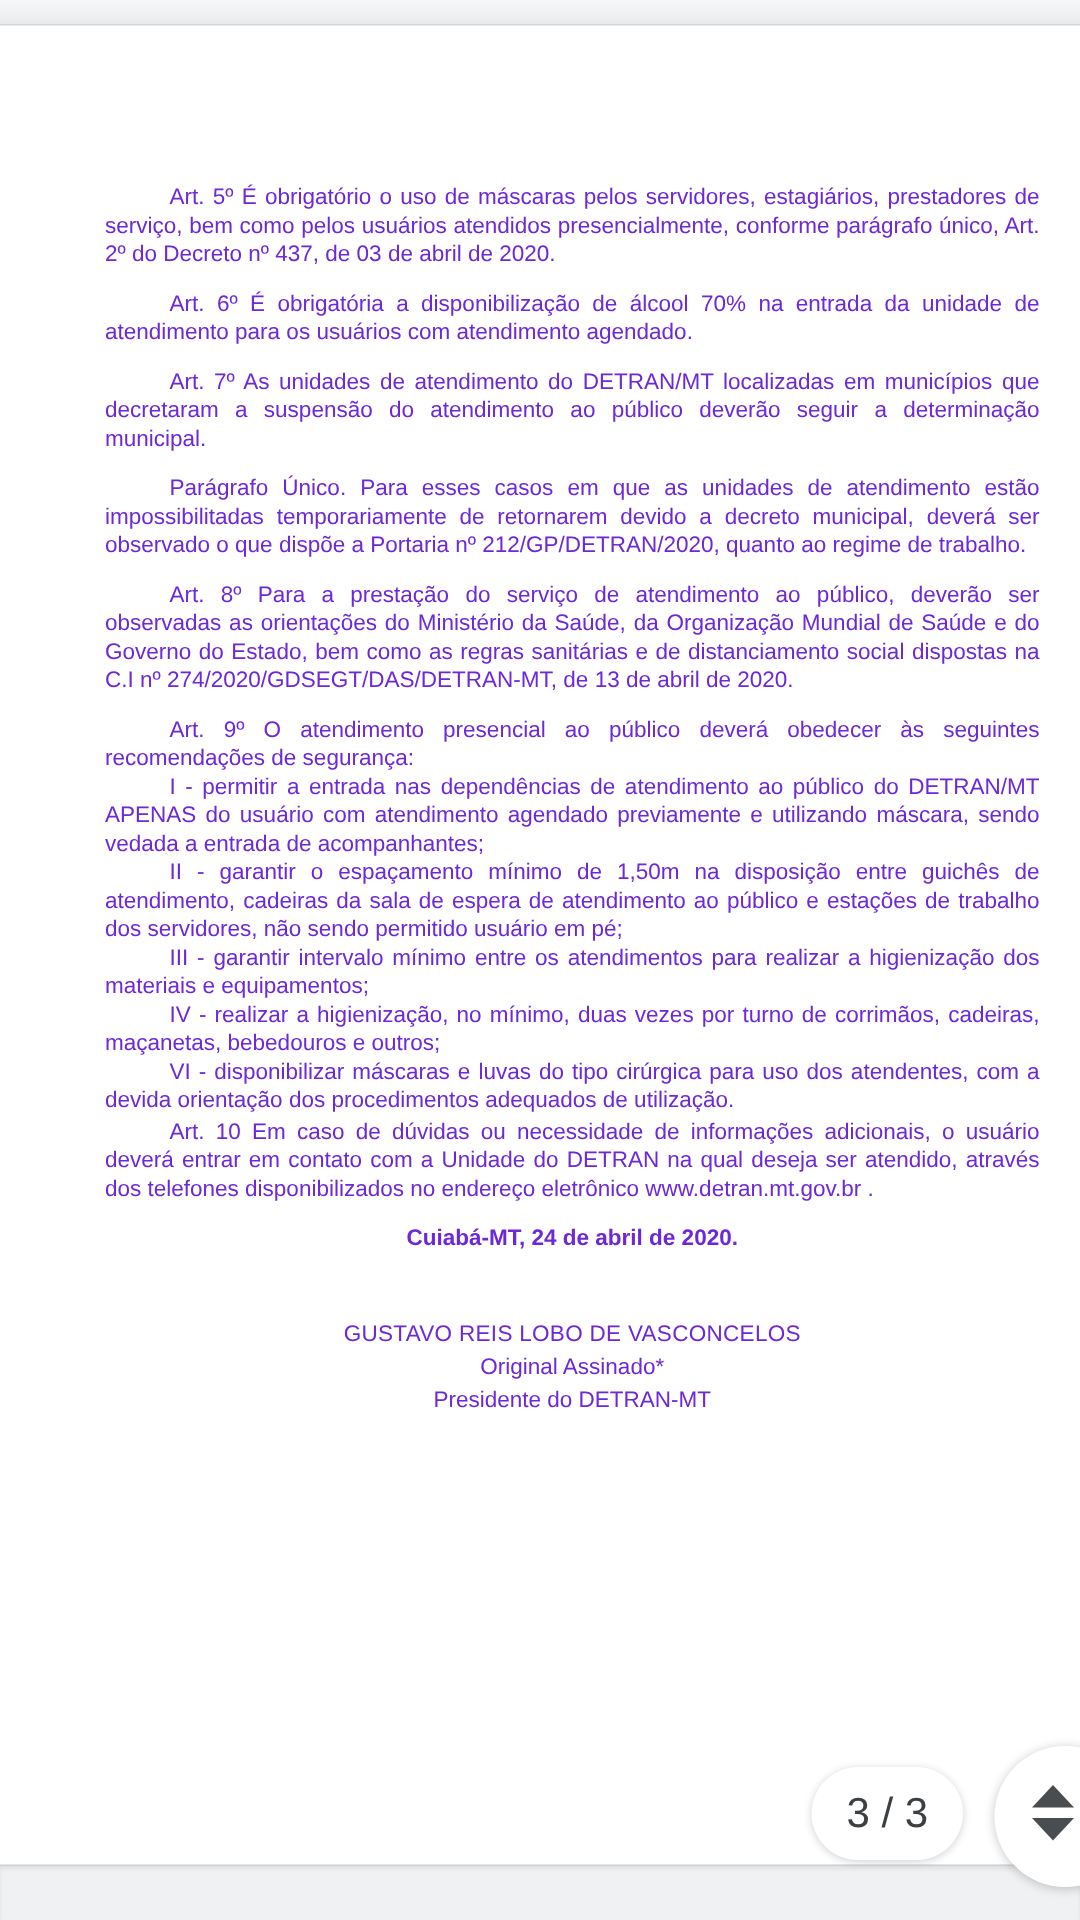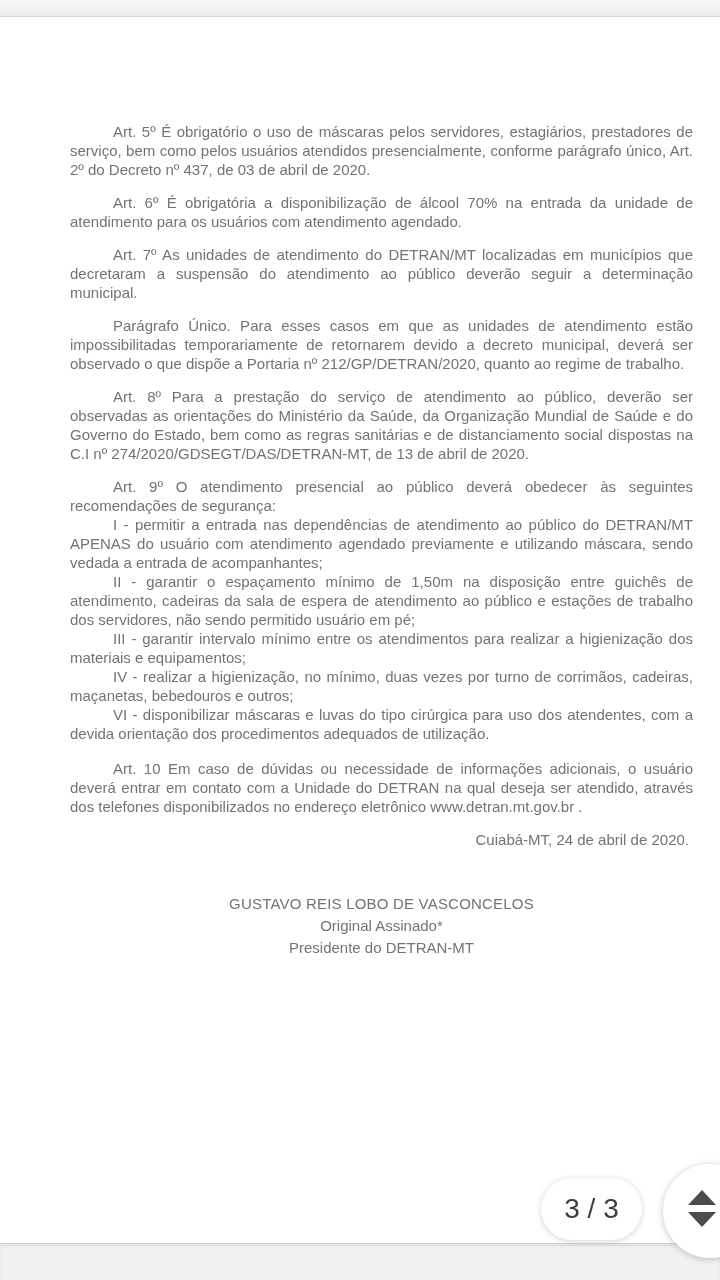--- a/index.html
+++ b/index.html
@@ -16,31 +16,31 @@
     background: linear-gradient(180deg, #f6f7f8 0%, #edeff0 70%, #e7e9ea 100%);
     border-bottom: 1px solid #d4d6d8;
     box-sizing: border-box;
   }
 
   .page {
     position: absolute; top: 18px; left: 0; width: 720px; height: 1225px;
     background: #ffffff;
     box-sizing: border-box;
     padding: 104px 27px 0 70px;
-    color: #737373;
+    color: #6d28d9;
     font-size: 15px;
     line-height: 19px;
   }
 
   .para  { margin: 0 0 14px 0; text-indent: 43px; text-align: justify; }
   .intro { margin: 0; text-indent: 43px; text-align: justify; }
   .item  { margin: 0; text-indent: 43px; text-align: justify; }
-  .item-last { margin: 0 0 16px 0; }
+  .item-last { margin: 0 0 2px 0; }
 
-  .date-line { margin: 4px; text-indent: 0; text-align: right; }
+  .date-line { margin: 4px; text-indent: 0; text-align: center; font-weight: bold; }
 
   .sig-block { margin-top: 44px; }
   .sig { margin: 0; text-indent: 0; text-align: center; line-height: 22px; }
   .sig-name { font-weight: normal; letter-spacing: 0.2px; }
 
   .bottom-strip {
     position: absolute; left: 0; top: 1243px; width: 720px; height: 37px;
     background: #f0f1f3;
     border-top: 1px solid #cfd1d3;
     box-shadow: inset 0 2px 3px rgba(0,0,0,0.07);

